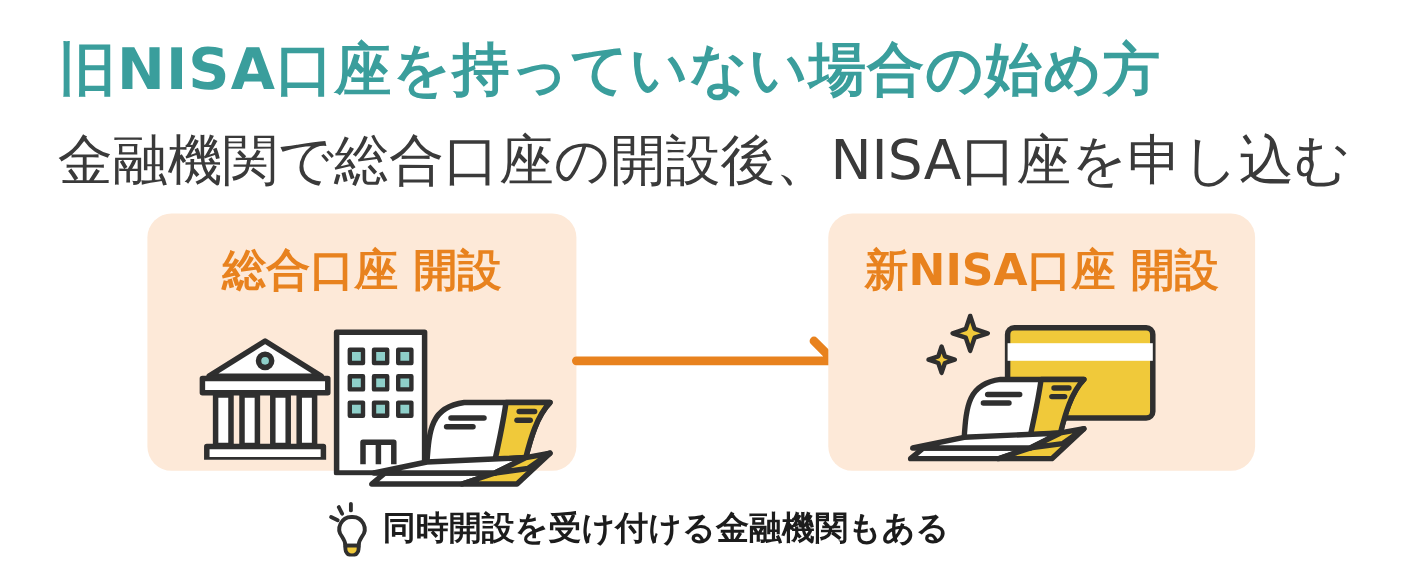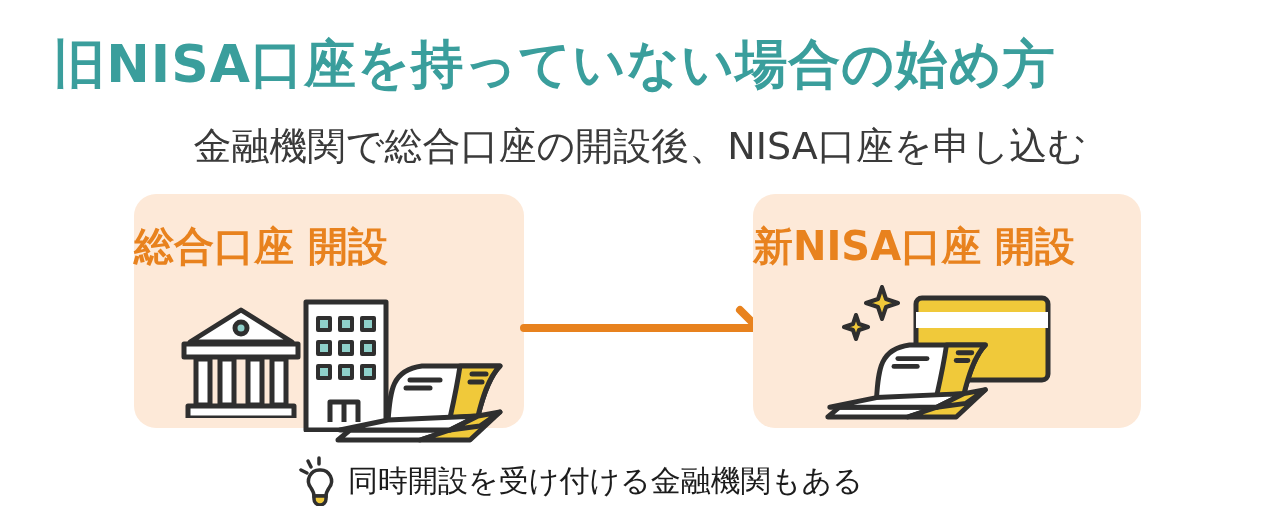--- a/index.html
+++ b/index.html
@@ -1,30 +1,30 @@
 <!DOCTYPE html>
 <html><head>
 <meta charset="utf-8">
 <style>
   html, body { margin: 0; padding: 0; background: #ffffff; }
   body { width: 1280px; height: 512px; position: relative; overflow: hidden;
          font-family: "DejaVu Sans", "Liberation Sans", sans-serif; }
   .title { position: absolute; left: 0; width: 1109px; top: 28px; text-align: center;
            font-size: 52px; font-weight: bold; color: #3a9e9c; letter-spacing: 1px; line-height: 72px; }
   .subtitle { position: absolute; left: 0; width: 1280px; top: 114px; text-align: center;
-           font-size: 38px; color: #3a3a3a; line-height: 64px; }
+           font-size: 50px; color: #3a3a3a; line-height: 64px; }
   .box { position: absolute; top: 194px; height: 234px; background: #fde9d8; border-radius: 22px; }
   .box.left { left: 134px; width: 390px; }
   .box.right { left: 753px; width: 388px; }
-  .box-title { position: absolute; left: 0; right: 0; top: 24px; text-align: left;
+  .box-title { position: absolute; left: 0; right: 0; top: 24px; text-align: center;
                font-size: 40px; font-weight: bold; color: #e8821e; line-height: 56px; }
   .arrow { position: absolute; left: 518px; top: 290px; width: 245px; height: 60px; }
   .illus { position: absolute; }
   .note { position: absolute; left: 296px; top: 456px; height: 50px; display: flex; align-items: center; }
-  .note-text { font-size: 30px; color: #1c1c1c; margin-left: 8px; line-height: 44px; }
+  .note-text { font-size: 30px; color: #1c1c1c; margin-left: 8px; line-height: 44px; font-weight: bold; }
 </style>
 </head>
 <body>
 
 <div class="title">旧NISA口座を持っていない場合の始め方</div>
 <div class="subtitle">金融機関で総合口座の開設後、NISA口座を申し込む</div>
 
 <div class="box left">
   <div class="box-title">総合口座 開設</div>
 </div>

